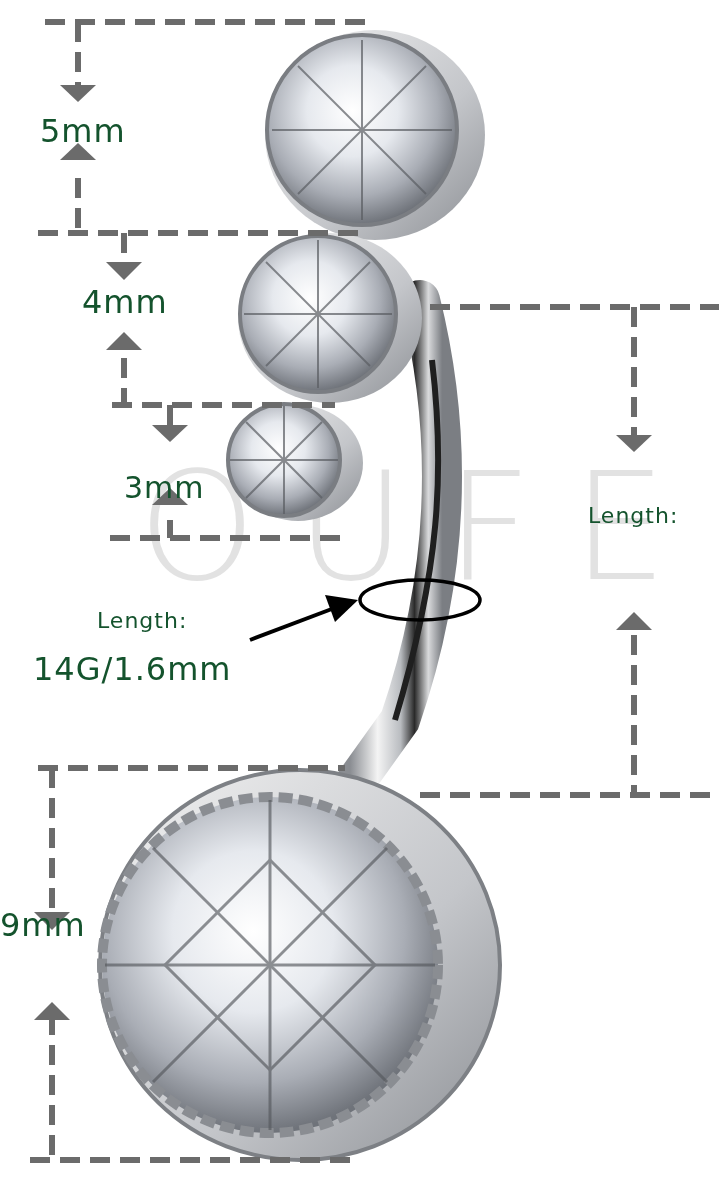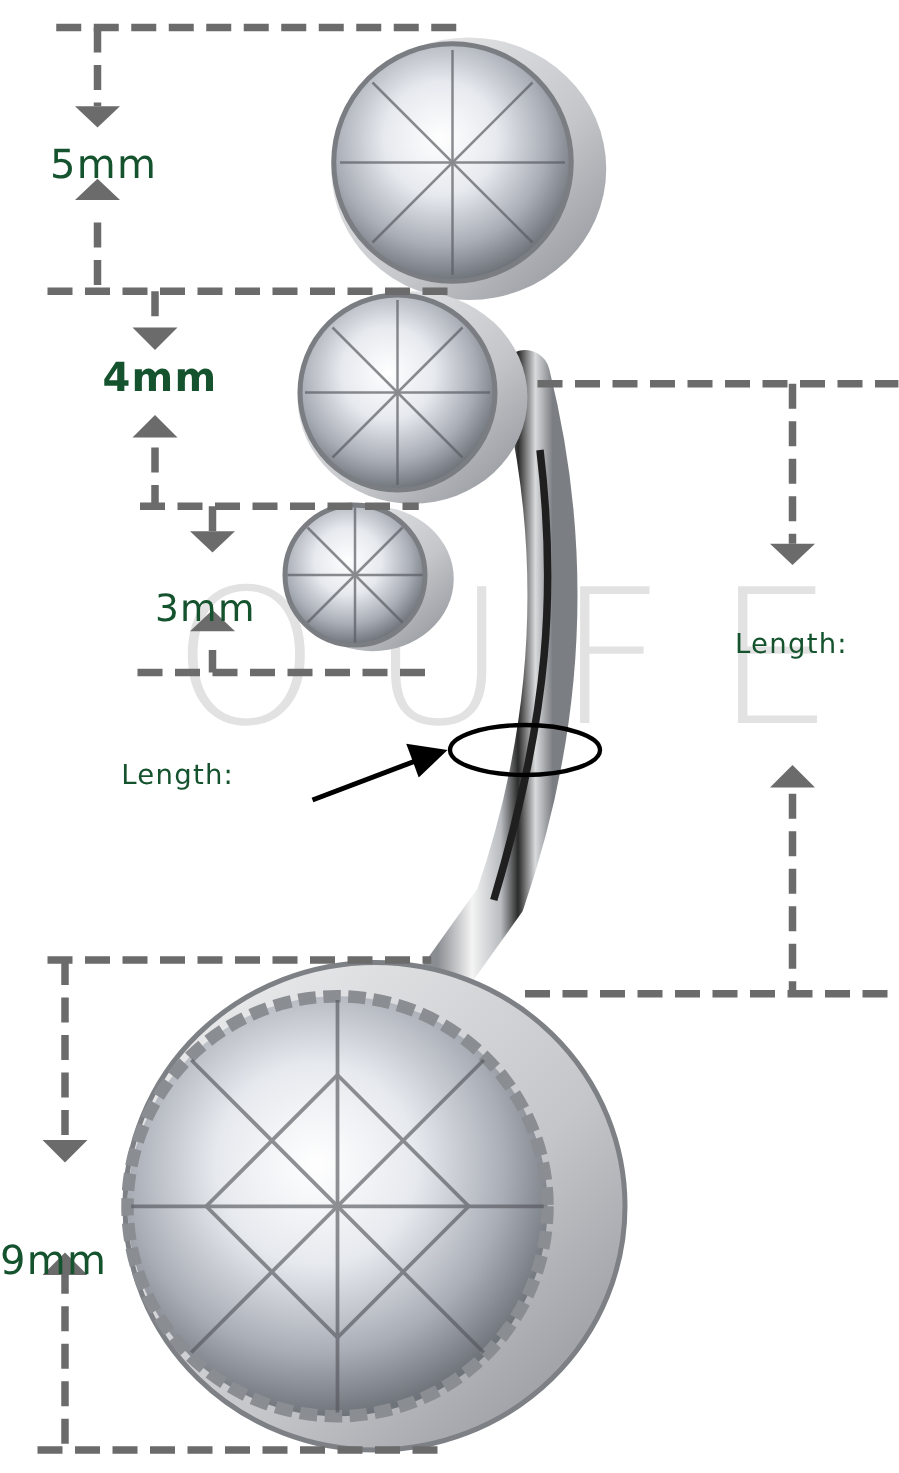--- a/index.html
+++ b/index.html
@@ -118,18 +118,19 @@
       <polygon points="152,425 188,425 170,442"></polygon>
       <polygon points="152,505 188,505 170,488"></polygon>
       <polygon points="616,435 652,435 634,452"></polygon>
       <polygon points="616,630 652,630 634,612"></polygon>
       <polygon points="34,912 70,912 52,930"></polygon>
       <polygon points="34,1020 70,1020 52,1002"></polygon>
     </g>
   </svg>
 
   <div class="lbl lbl-big" style="left:40px;top:112px;">5mm</div>
-  <div class="lbl lbl-big" style="left:82px;top:283px;font-weight:bold;">4mm</div>
+  <div class="lbl lbl-big" style="left:82px;top:283px;">4mm</div>
   <div class="lbl lbl-mid" style="left:124px;top:442px;">3mm</div>
   <div class="lbl lbl-small" style="left:588px;top:503px;">Length:</div>
   <div class="lbl lbl-small" style="left:97px;top:608px;">Length:</div>
-  <div class="lbl lbl-big" style="left:0px;top:989px;">9mm</div>
+  <div class="lbl lbl-big" style="left:33px;top:650px;">14G/1.6mm</div>
+  <div class="lbl lbl-big" style="left:0px;top:906px;">9mm</div>
 </div>
 
 </body></html>

